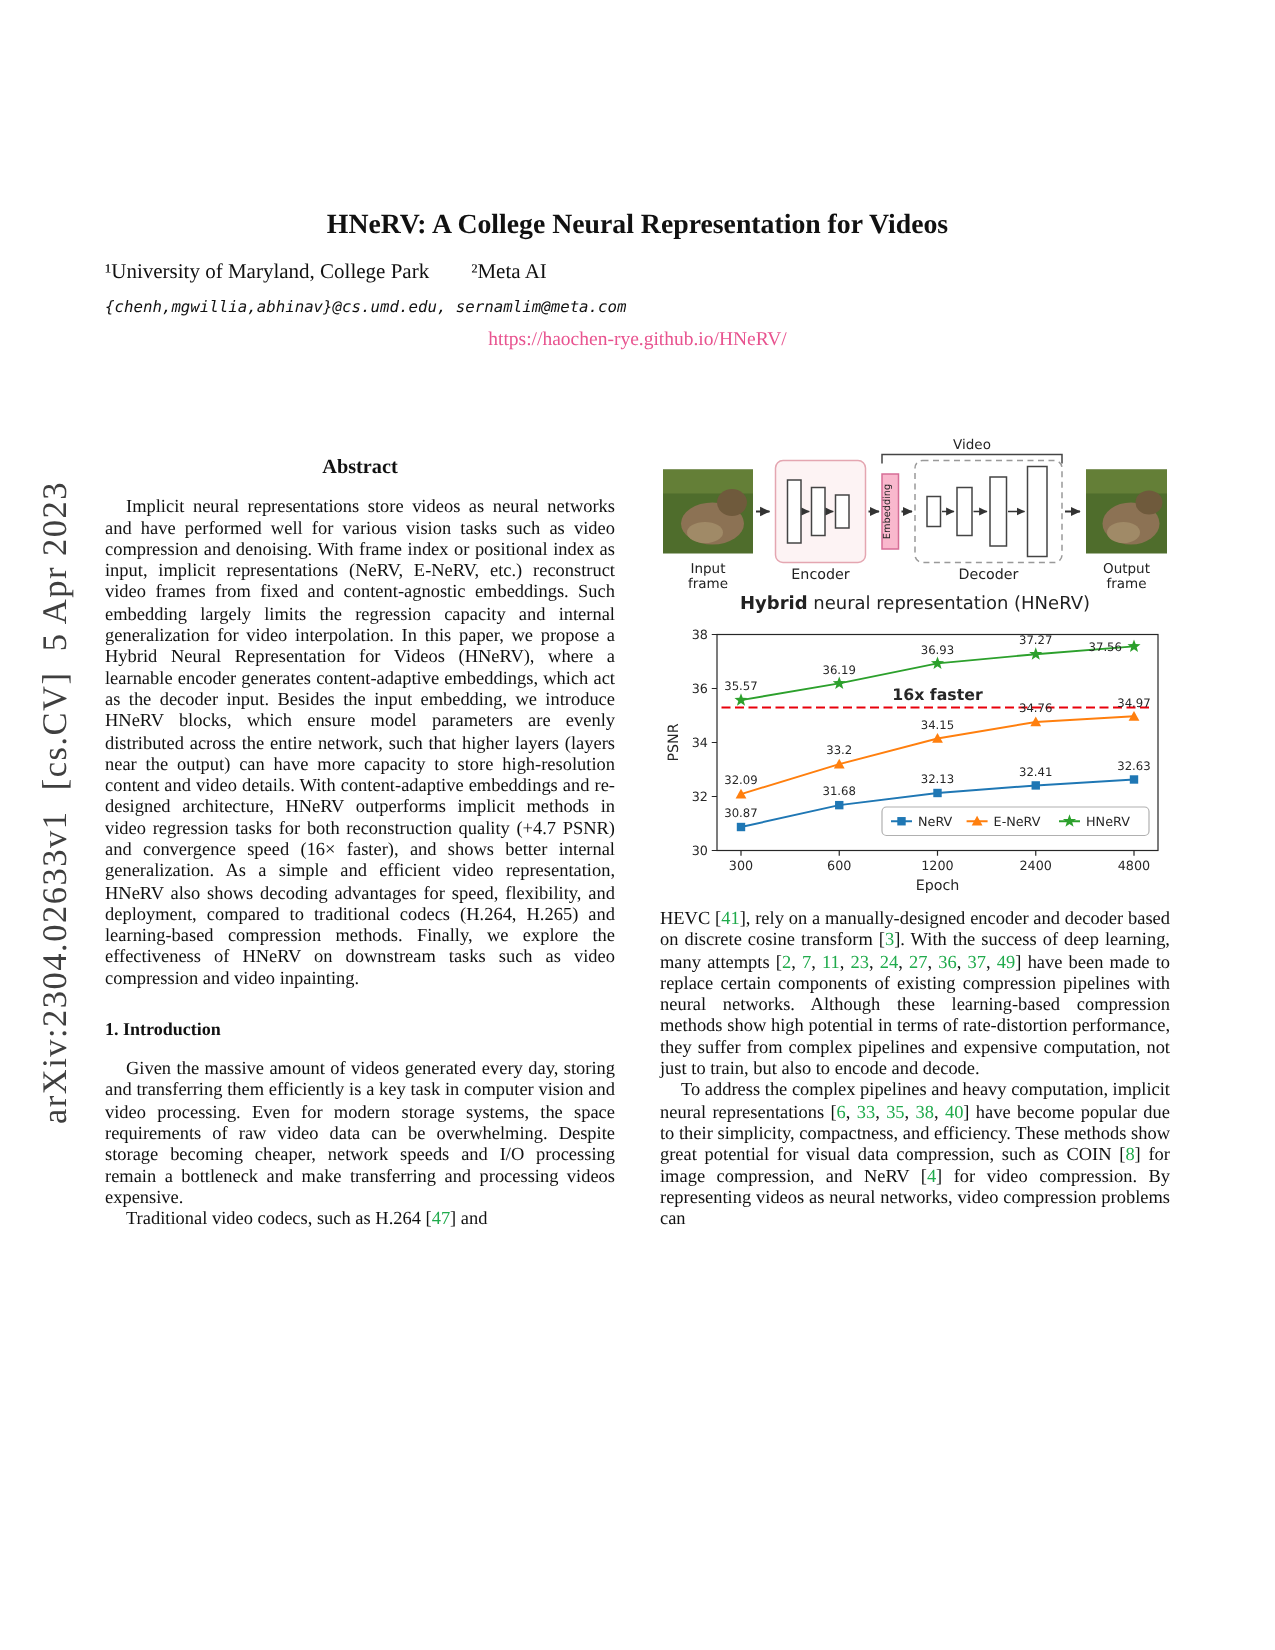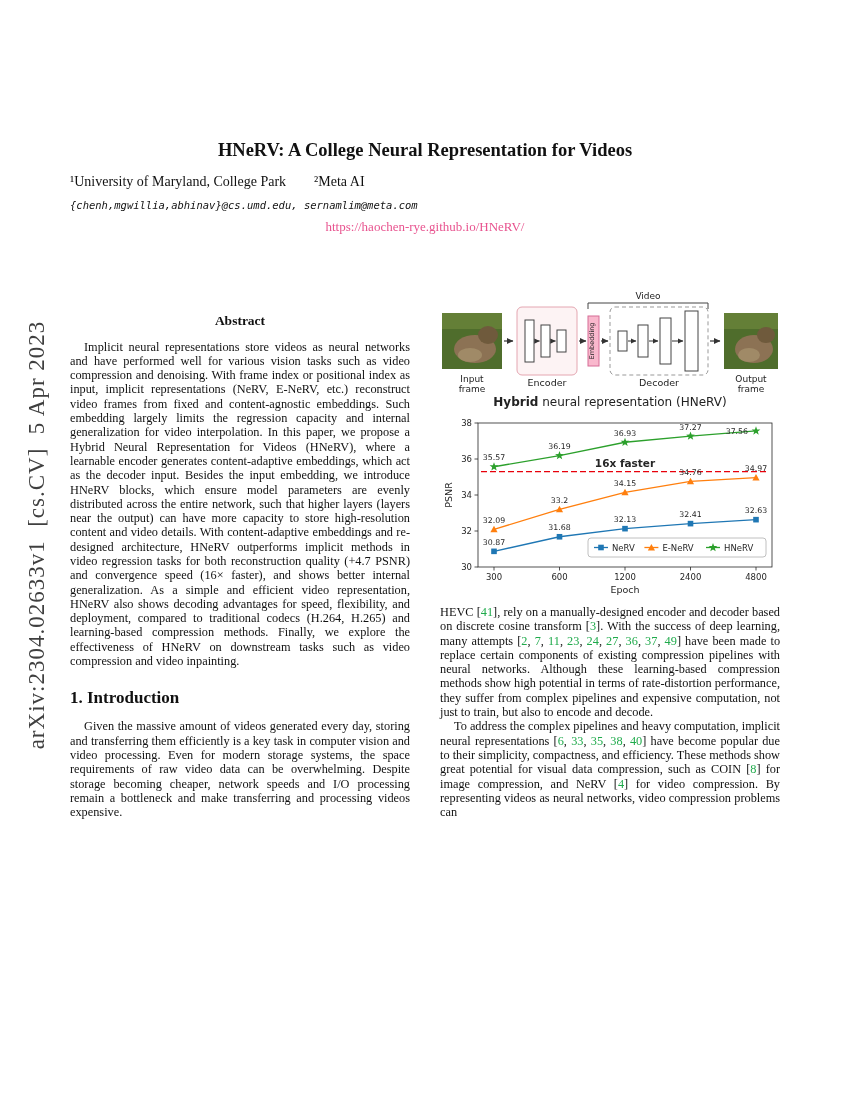--- a/index.html
+++ b/index.html
@@ -44,21 +44,21 @@
     margin-top:54px;display:flex;gap:30px;align-items:flex-end;
   }
   .col{width:340px;}
   .abstract-heading{
     text-align:center;font-size:13.5px;font-weight:bold;margin-bottom:11px;
   }
   .abstract-text{
     font-size:12.3px;line-height:14.3px;text-align:justify;
   }
   .section-heading{
-    font-size:17px;font-weight:bold;margin-top:20px;margin-bottom:11px;
+    font-size:12px;font-weight:bold;margin-top:20px;margin-bottom:11px;
   }
   p.body{
     font-size:12.3px;line-height:14.3px;text-align:justify;margin:0;
   }
   .indent{text-indent:14px;}
   .seg-cite{color:var(--cite-green);}
   .seg-bold{font-weight:bold;}
   figure{margin:0;}
   .diagram-svg{display:block;margin:0 auto;}
   .diagram-svg text{font-family:"DejaVu Sans",sans-serif;fill:#222;}
@@ -85,20 +85,21 @@
       <a class="url">https://haochen-rye.github.io/HNeRV/</a>
     </div>
 
     <div class="columns">
 
       <div class="col">
         <h2 class="abstract-heading">Abstract</h2>
         <p class="abstract-text indent">Implicit neural representations store videos as neural networks and have performed well for various vision tasks such as video compression and denoising. With frame index or positional index as input, implicit representations (NeRV, E-NeRV, etc.) reconstruct video frames from fixed and content-agnostic embeddings. Such embedding largely limits the regression capacity and internal generalization for video interpolation. In this paper, we propose a Hybrid Neural Representation for Videos (HNeRV), where a learnable encoder generates content-adaptive embeddings, which act as the decoder input. Besides the input embedding, we introduce HNeRV blocks, which ensure model parameters are evenly distributed across the entire network, such that higher layers (layers near the output) can have more capacity to store high-resolution content and video details. With content-adaptive embeddings and re-designed architecture, HNeRV outperforms implicit methods in video regression tasks for both reconstruction quality (+4.7 PSNR) and convergence speed (16× faster), and shows better internal generalization. As a simple and efficient video representation, HNeRV also shows decoding advantages for speed, flexibility, and deployment, compared to traditional codecs (H.264, H.265) and learning-based compression methods. Finally, we explore the effectiveness of HNeRV on downstream tasks such as video compression and video inpainting.</p>
         <h2 class="section-heading">1. Introduction</h2>
         <p class="body indent">Given the massive amount of videos generated every day, storing and transferring them efficiently is a key task in computer vision and video processing. Even for modern storage systems, the space requirements of raw video data can be overwhelming. Despite storage becoming cheaper, network speeds and I/O processing remain a bottleneck and make transferring and processing videos expensive.</p>
+        <p class="body indent"><span class="seg-plain">Traditional video codecs, such as H.264 [</span><span class="seg-cite">47</span><span class="seg-plain">] and</span></p>
       </div>
 
       <div class="col">
         <figure>
 
           <svg class="diagram-svg" viewBox="0 0 336 120" width="336" height="120">
             <defs>
               <marker id="arrow" viewBox="0 0 8 8" refX="7" refY="4" markerWidth="6" markerHeight="6" orient="auto">
                 <path d="M0,0.5 L7.5,4 L0,7.5 Z" fill="#333"></path>
               </marker>

